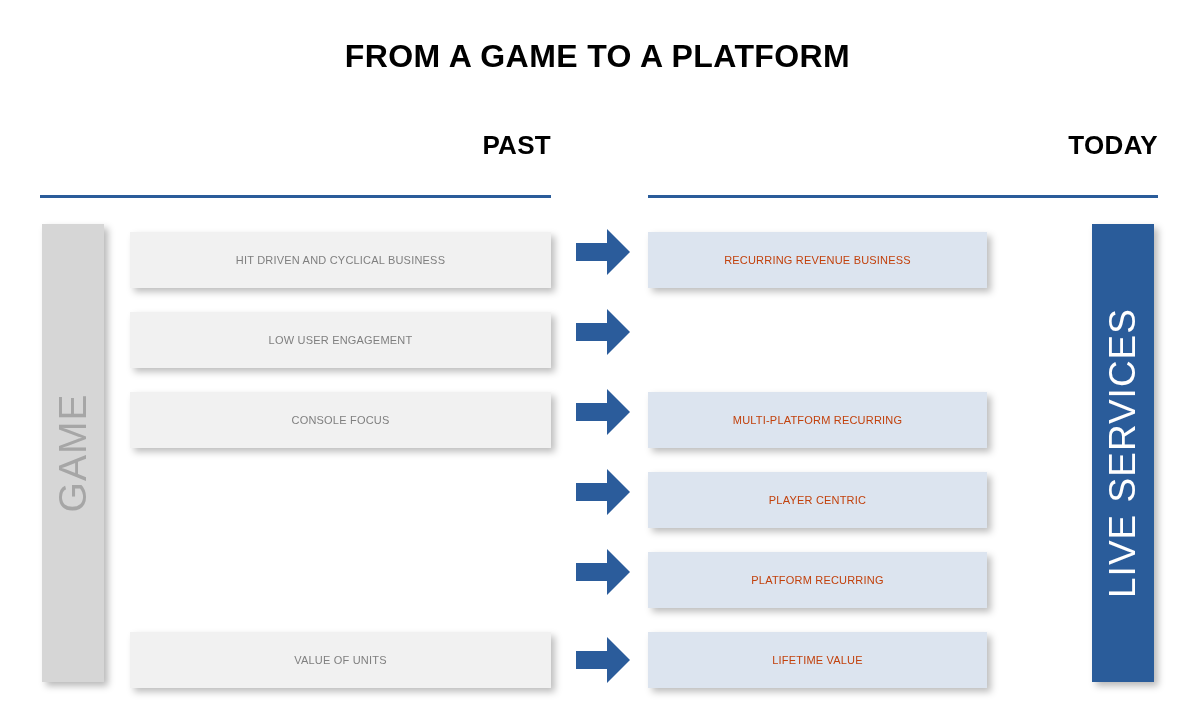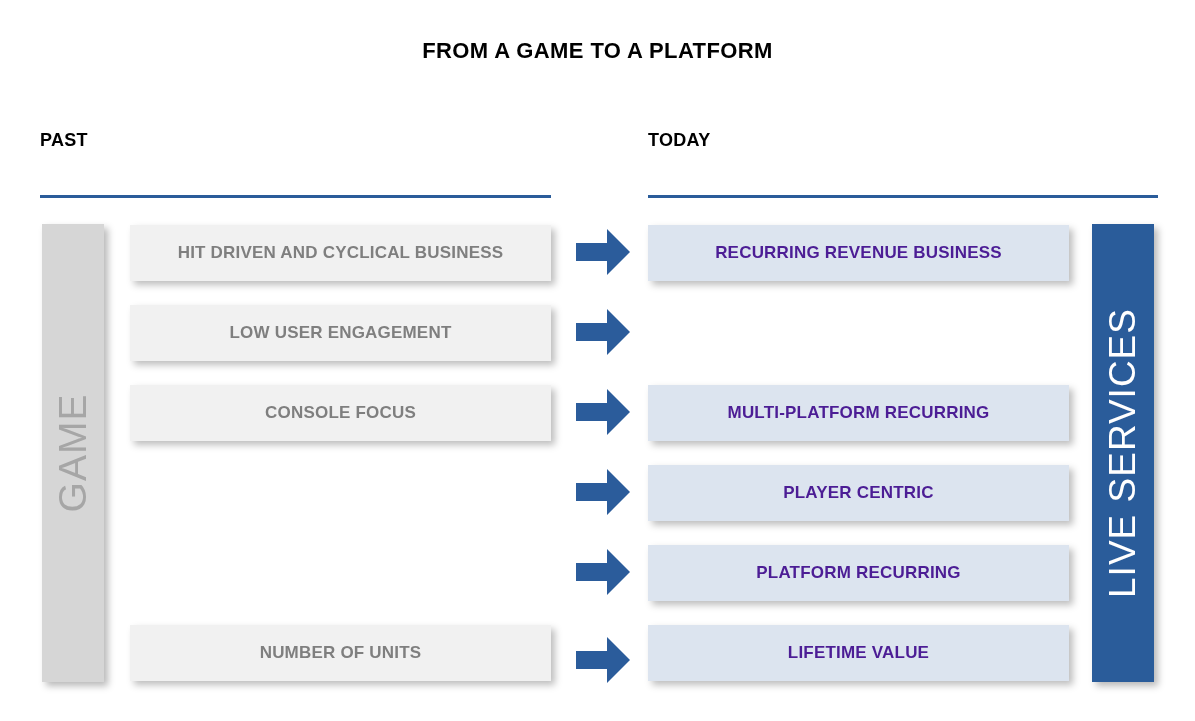--- a/index.html
+++ b/index.html
@@ -15,35 +15,35 @@
     position: relative;
   }
 
   
   .slide-title {
     position: absolute;
     top: 38px;
     left: 0;
     width: 1195px;
     text-align: center;
-    font-size: 22px;
+    font-size: 32px;
     font-weight: bold;
     color: #000000;
     letter-spacing: 0.4px;
   }
 
   
   .col-header {
     position: absolute;
     top: 130px;
-    font-size: 18px;
+    font-size: 26px;
     font-weight: bold;
     color: #000000;
     letter-spacing: 0.3px;
-    text-align: left;
+    text-align: right;
   }
   .col-header.past  { left: 40px;  width: 511px; }
   .col-header.today { left: 648px; width: 510px; }
 
   
   .rule {
     position: absolute;
     top: 195px;
     height: 3px;
     background: #2a5c9a;
@@ -95,42 +95,42 @@
   }
   .row {
     position: absolute;
     left: 0;
     width: 1195px;
     height: 56px;
   }
 
   .pill {
     position: absolute;
-    top: 1px;
+    top: 8px;
     height: 56px;
     display: flex;
     align-items: center;
     justify-content: center;
-    font-size: 17px;
-    font-weight: bold;
+    font-size: 11px;
+    font-weight: normal;
     letter-spacing: 0.2px;
     text-align: center;
     box-shadow: 4px 4px 7px rgba(0,0,0,0.26);
   }
   .pill.left {
     left: 130px;
     width: 421px;
     background: #f1f1f1;
     color: #7f7f7f;
   }
   .pill.right {
     left: 648px;
-    width: 421px;
+    width: 339px;
     background: #dce4ef;
-    color: #4c1d95;
+    color: #c2410c;
   }
 
   
   .arrow {
     position: absolute;
     left: 576px;
     width: 54px;
     height: 46px;
     top: 5px;
   }
@@ -192,21 +192,21 @@
   </div>
     <div class="row" style="top: 320px;">
     <div class="arrow" style="top: 5px;">
       <svg viewBox="0 0 54 46" xmlns="http://www.w3.org/2000/svg">
         <polygon points="0,14 31,14 31,0 54,23 31,46 31,32 0,32" fill="#2b5c9b"></polygon>
       </svg>
     </div>
     <div class="pill right">PLATFORM RECURRING</div>
   </div>
     <div class="row" style="top: 400px;">
-    <div class="pill left">NUMBER OF UNITS</div>
+    <div class="pill left">VALUE OF UNITS</div>
     <div class="arrow" style="top: 13px;">
       <svg viewBox="0 0 54 46" xmlns="http://www.w3.org/2000/svg">
         <polygon points="0,14 31,14 31,0 54,23 31,46 31,32 0,32" fill="#2b5c9b"></polygon>
       </svg>
     </div>
     <div class="pill right">LIFETIME VALUE</div>
   </div>
   </div>
 
 </body></html>

